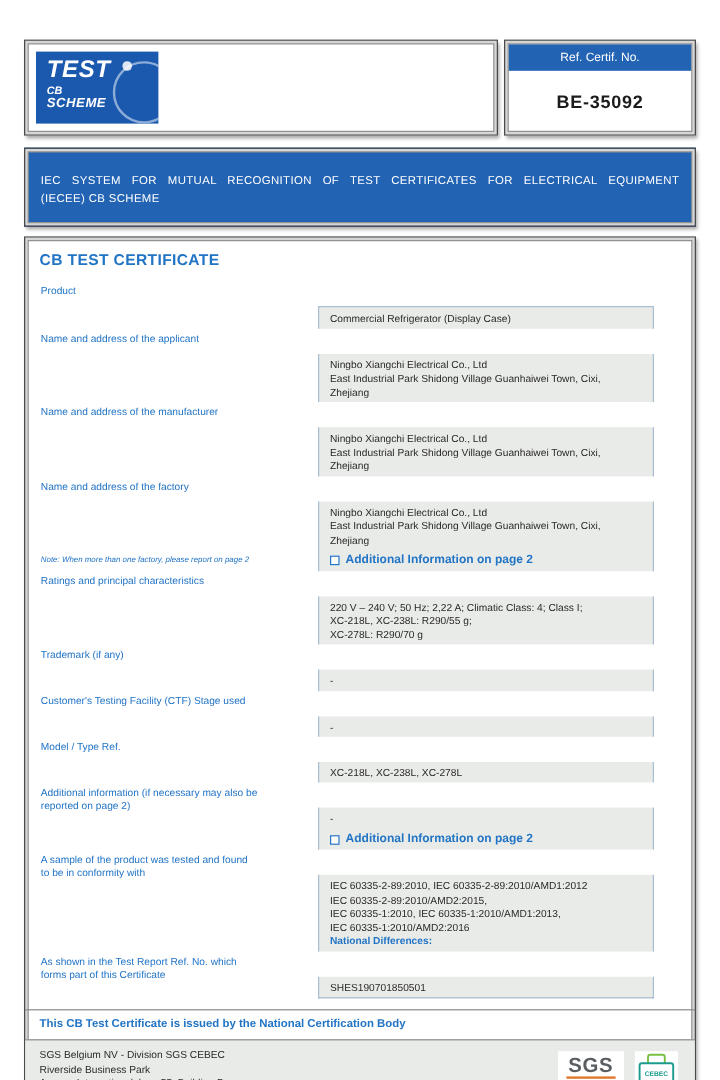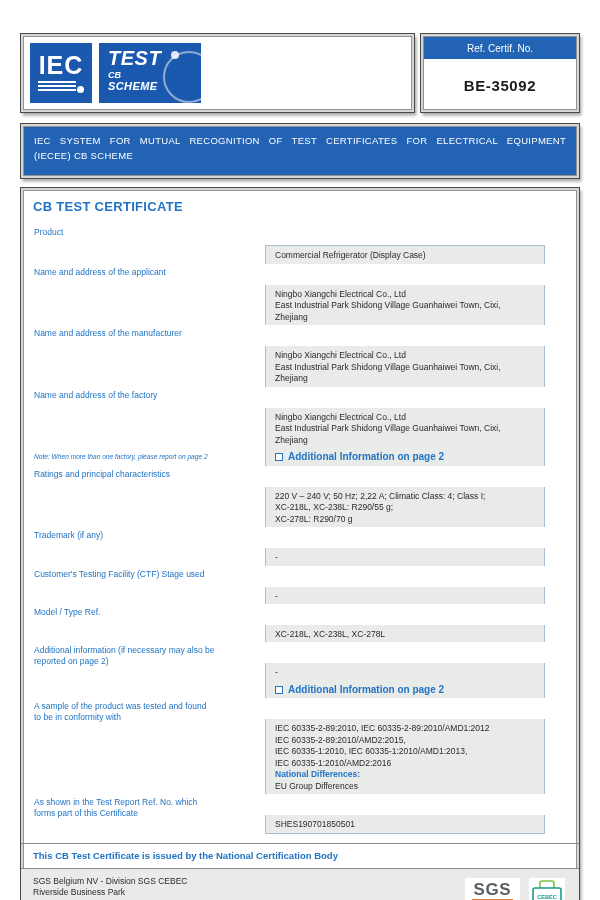--- a/index.html
+++ b/index.html
@@ -28,21 +28,21 @@
   .globe{position:absolute;width:52px;height:52px;border:2px solid rgba(255,255,255,.5);border-radius:50%;right:-14px;top:8px;}
   .globe::after{content:"";position:absolute;width:8px;height:8px;border-radius:50%;background:rgba(255,255,255,.85);left:6px;top:-2px;}
   .iecee-word{font-size:20px;font-weight:bold;line-height:1;letter-spacing:.5px;position:relative;z-index:1;}
   .cb-word{font-size:9px;font-weight:bold;margin-top:3px;line-height:1;position:relative;z-index:1;}
   .scheme-word{font-size:11px;font-weight:bold;letter-spacing:.4px;line-height:1.1;position:relative;z-index:1;}
   .header-right{width:160px;display:flex;flex-direction:column;}
   .ref-bar{background:var(--banner-blue);color:#fff;text-align:center;font-size:10px;padding:6px 0 5px;margin:3px 3px 0;}
   .ref-val{flex:1;display:flex;align-items:center;justify-content:center;font-weight:bold;font-size:15px;letter-spacing:.6px;color:#1c1c1c;}
 
   
-  .banner{margin-top:10px;background:var(--banner-blue);color:#fff;padding:10px 13px 15px;font-size:9.5px;line-height:1.55;letter-spacing:.3px;}
+  .banner{margin-top:10px;background:var(--banner-blue);color:#fff;padding:20px 13px 15px;font-size:9.5px;line-height:1.55;letter-spacing:.3px;}
   .banner .l1{text-align:justify;text-align-last:justify;}
 
   
   .body{margin-top:8px;padding:9px 12px 17px;position:relative;}
   .title{color:var(--accent-blue);font-size:13px;font-weight:bold;letter-spacing:.3px;margin:2px 0 10px;}
   .grid{margin-right:22px;}
   .row{display:grid;grid-template-columns:232px 1fr;}
   .lbl{color:var(--accent-blue);font-size:8.5px;line-height:1.3;padding:3px 10px 0 1px;white-space:pre-line;}
   .lbl.col{display:flex;flex-direction:column;}
   .note{color:var(--accent-blue);font-size:6.6px;font-style:italic;margin-top:auto;padding-bottom:4px;white-space:normal;}
@@ -73,29 +73,20 @@
   .disclaimer{font-size:6.7px;color:#3f3f3f;text-align:justify;line-height:1.5;margin-top:3px;}
   .link{color:#4472b8;text-decoration:underline;}
 </style>
 </head>
 <body>
 
 <div class="page">
 
   <div class="header-row">
     <div class="frame header-left">
-      <div class="iec-logo">
-        <div class="iec-text">IEC</div>
-        <div class="iec-lines">
-            <i></i>
-            <i></i>
-            <i></i>
-            <span class="dot"></span>
-          </div>
-      </div>
       <div class="iecee-logo">
         <div class="globe"></div>
         <div class="iecee-word">TEST</div>
         <div class="cb-word">CB</div>
         <div class="scheme-word">SCHEME</div>
       </div>
     </div>
     <div class="frame header-right">
       <div class="ref-bar">Ref. Certif. No.</div>
       <div class="ref-val">BE-35092</div>
@@ -197,21 +188,20 @@
 
       <div class="row" style="min-height:78px">
         <div class="lbl">A sample of the product was tested and found
 to be in conformity with</div>
         <div class="val">
           <span class="pre">IEC 60335-2-89:2010, IEC 60335-2-89:2010/AMD1:2012
 IEC 60335-2-89:2010/AMD2:2015,
 IEC 60335-1:2010, IEC 60335-1:2010/AMD1:2013,
 IEC 60335-1:2010/AMD2:2016</span>
           <span class="nat-diff">National Differences:</span>
-          <span class="pre">EU Group Differences</span>
         </div>
       </div>
 
       <div class="row last" style="min-height:28px">
         <div class="lbl">As shown in the Test Report Ref. No. which
 forms part of this Certificate</div>
         <div class="val">
             <span class="pre">SHES190701850501</span>
           </div>
       </div>

